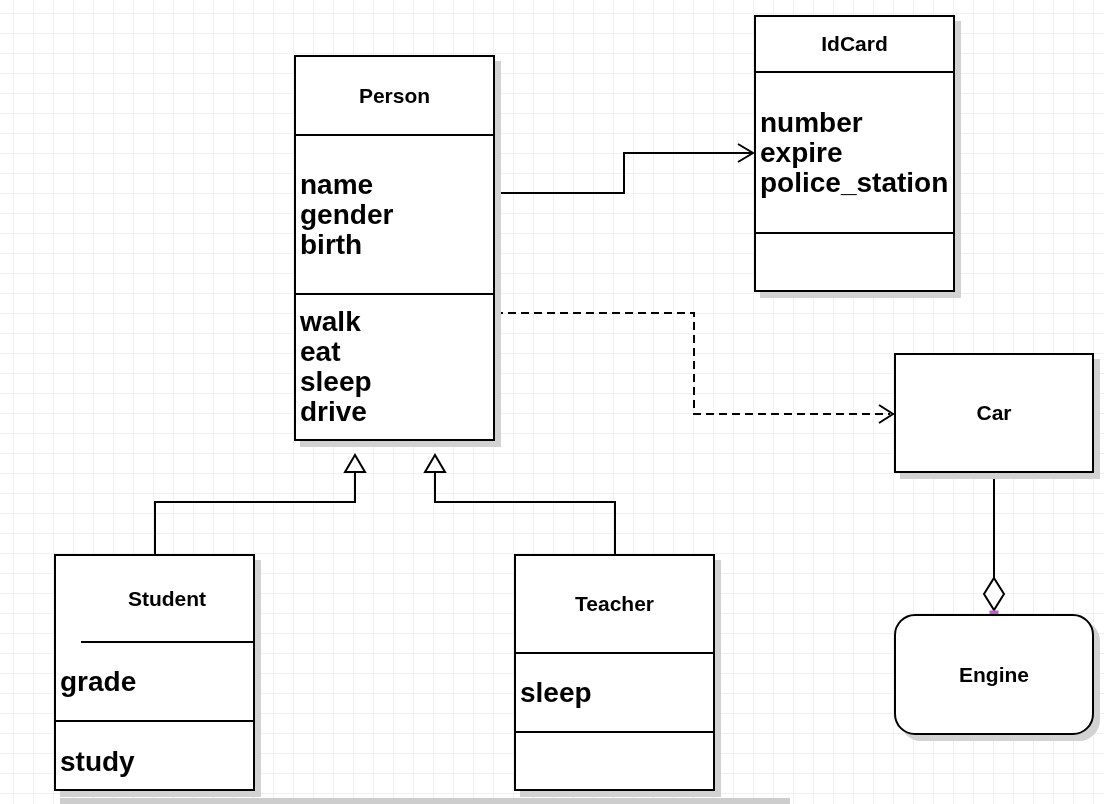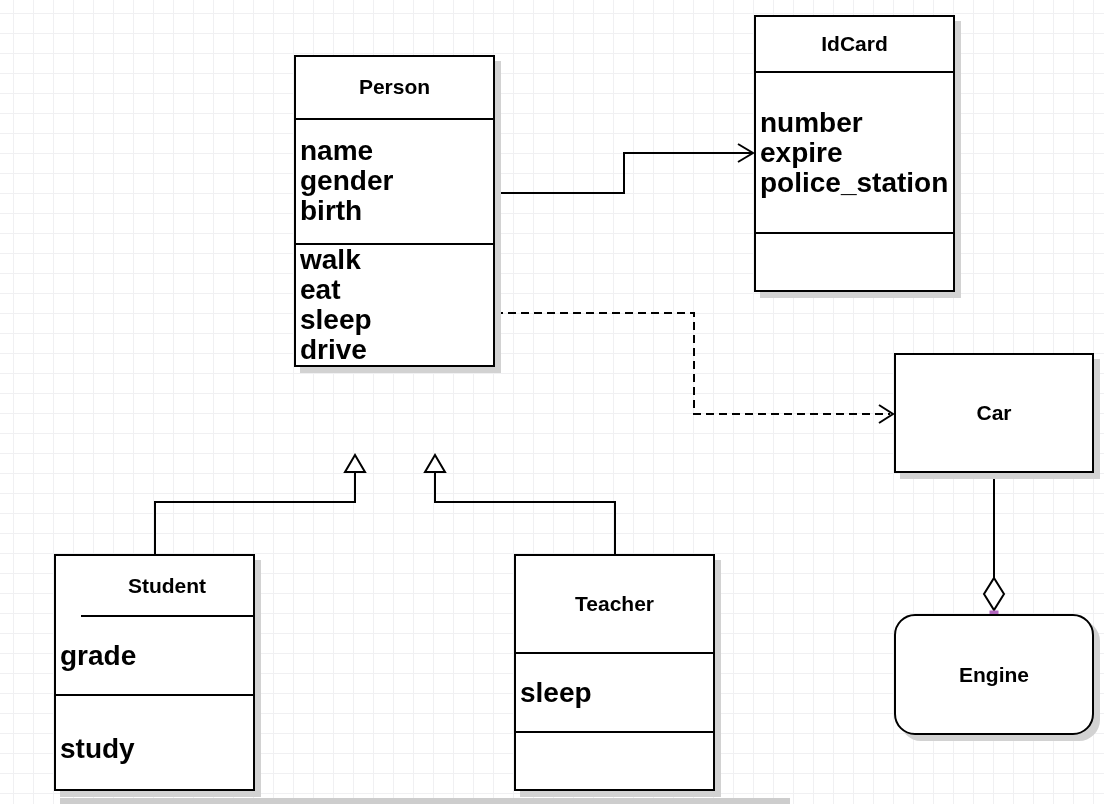--- a/index.html
+++ b/index.html
@@ -73,21 +73,21 @@
     </g>
 
     <g stroke="#000" stroke-width="2">
       <line x1="994" y1="475" x2="994" y2="579" fill="none"></line>
       <polygon points="994,578 1004,594 994,610 984,594" fill="#fff"></polygon>
       <rect x="989.5" y="467.5" width="9" height="9" stroke="none" fill="#b266be"></rect>
       <rect x="989.5" y="610.5" width="9" height="9" stroke="none" fill="#b266be"></rect>
     </g>
   </svg>
 
-  <div class="uml-class" style="left:294px; top:55px; width:201px; height:312px;">
+  <div class="uml-class" style="left:294px; top:55px; width:201px; height:386px;">
     <div class="compartment title divided" style="height:79px;">Person</div>
     <div class="compartment divided" style="height:159px;">name
 gender
 birth</div>
     <div class="compartment" style="flex:1;">walk
 eat
 sleep
 drive</div>
   </div>
 
@@ -101,21 +101,21 @@
 
   <div class="uml-class" style="left:894px; top:353px; width:200px; height:120px;">
     <div class="compartment title" style="flex:1;border-radius:28px;">Car</div>
   </div>
 
   <div class="uml-class" style="left:894px; top:614px; width:200px; height:121px;border-radius:21px;">
     <div class="compartment title" style="flex:1;">Engine</div>
   </div>
 
   <div class="uml-class" style="left:54px; top:554px; width:201px; height:237px;">
-    <div class="compartment title divided" style="height:61px;margin-left:25px;">Student</div>
+    <div class="compartment title divided" style="height:87px;margin-left:25px;">Student</div>
     <div class="compartment divided" style="height:79px;">grade</div>
     <div class="compartment" style="flex:1;margin-top:13px;">study</div>
   </div>
 
   <div class="uml-class" style="left:514px; top:554px; width:201px; height:237px;">
     <div class="compartment title divided" style="height:98px;">Teacher</div>
     <div class="compartment divided" style="height:79px;">sleep</div>
   </div>
 
   <div class="bottom-strip"></div>

